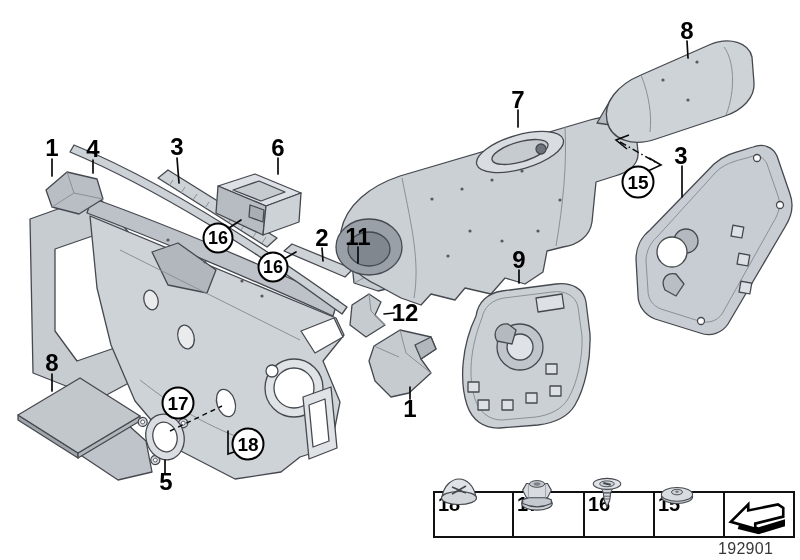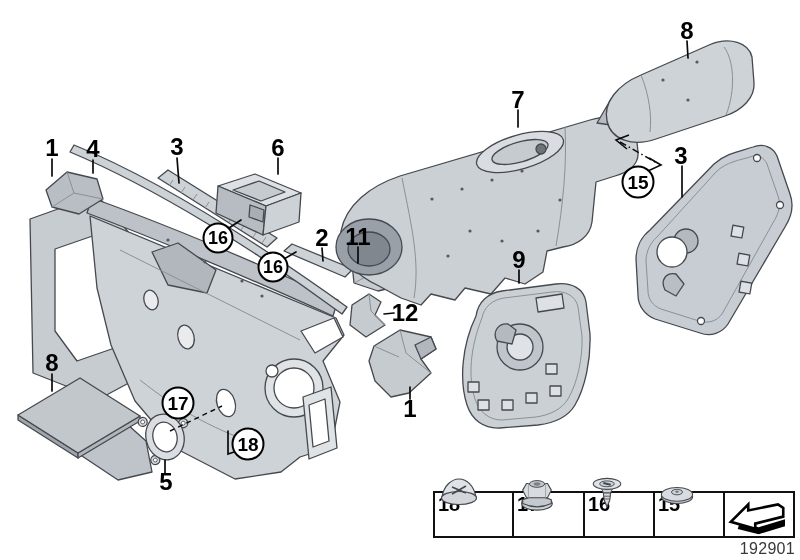--- a/index.html
+++ b/index.html
@@ -26,21 +26,21 @@
   .cc.sm{width:31px;height:31px;font-size:18px;}
 
   
   .legend{position:absolute;left:433px;top:491px;width:362px;height:47px;
           border:2px solid #111;box-sizing:border-box;display:flex;background:#fff;}
   .lcell{position:relative;border-right:2px solid #111;box-sizing:border-box;height:100%;}
   .lcell:last-child{border-right:none;}
   .lnum{position:absolute;left:3px;top:1px;font-weight:bold;font-size:20px;color:#000;line-height:1;}
   .licon{position:absolute;right:1px;top:50%;transform:translateY(-50%);}
   .arrowwrap{display:flex;align-items:center;justify-content:center;width:100%;height:100%;}
-  .dnum{position:absolute;left:718px;top:540px;width:77px;text-align:right;
+  .dnum{position:absolute;left:718px;top:540px;width:77px;text-align:left;
         font-size:16px;color:#383838;letter-spacing:.3px;}
 </style>
 </head>
 <body>
 
 <div class="stage">
 
   <svg width="800" height="560" viewBox="0 0 800 560">
 
     <g>

